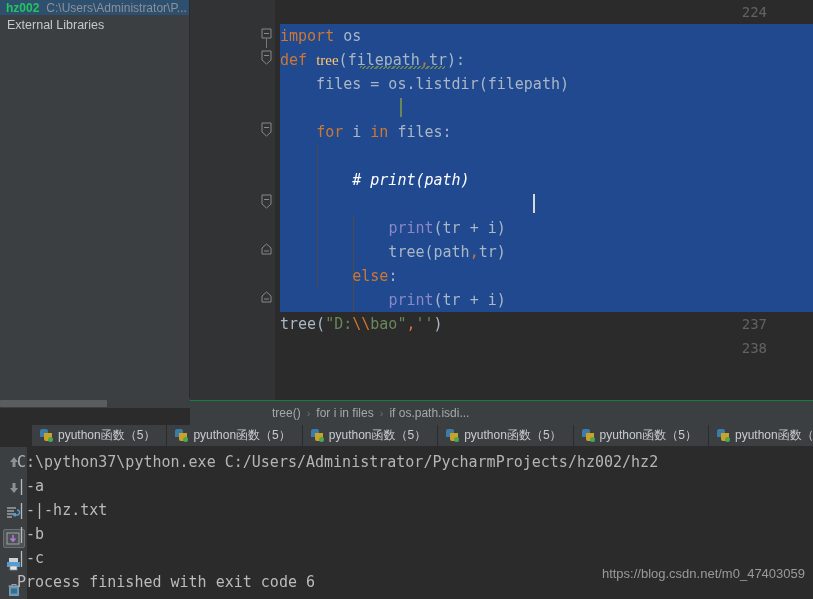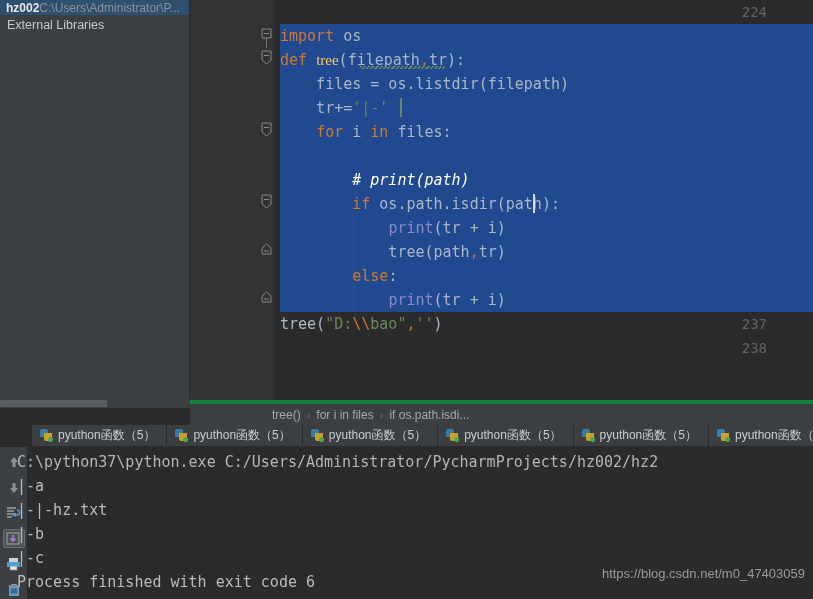--- a/index.html
+++ b/index.html
@@ -15,22 +15,22 @@
   .project-panel {
     position: absolute; left: 0; top: 0; width: 190px; height: 408px;
     background: #3c3f41; border-right: 1px solid #2b2b2b;
   }
   .proj-row {
     height: 15px; display: flex; align-items: center;
     padding-left: 6px; font-size: 12px; color: #bbbbbb;
     white-space: nowrap; overflow: hidden;
   }
   .proj-row.selected { background: #2f4f6f; color: #d8d8d8; }
-  .proj-row .pname { font-weight: bold; color: #e5e5e5; }
-  .proj-row .ppath { color: #8a9199; font-weight: normal; }
+  .proj-row .pname { font-weight: bold; color: #22c55e; }
+  .proj-row .ppath { color: #8a9199; margin-left: 7px; font-weight: normal; }
   .proj-row.lib { height: 20px; font-size: 12.5px; color: #c4c9ce; padding-left: 7px; }
 
   .proj-scroll-h {
     position: absolute; left: 0; bottom: 0; width: 190px; height: 10px;
     background: #3c3f41;
   }
   .proj-scroll-h .thumb {
     position: absolute; left: 0; top: 2px; width: 107px; height: 7px;
     background: #5a5d5f; border-radius: 1px;
   }
@@ -87,21 +87,21 @@
   .squiggle {
     position: absolute; height: 3px;
     background: repeating-linear-gradient(135deg, #6a8759 0 1.5px, transparent 1.5px 3px);
   }
 
   
   .breadcrumb-bar {
     position: absolute; left: 190px; top: 400px; width: 623px; height: 25px;
     background: #3c3f41; display: flex; align-items: center;
     padding-left: 82px; gap: 6px;
-    font-size: 12px; color: #a3a8ad; border-top: 4px solid #15803d;
+    font-size: 12px; color: #a3a8ad; border-top: 1px solid #15803d;
   }
   .breadcrumb-bar .sep { color: #6d7276; font-size: 11px; }
   .bc-seg { white-space: nowrap; }
 
   
   .tabbar {
     position: absolute; left: 0; top: 425px; width: 813px; height: 22px;
     background: #3c3f41; display: flex; align-items: stretch;
     border-bottom: 1px solid #2b2b2b;
     margin-left: 32px;
@@ -243,28 +243,26 @@
       <div class="indent-guide" style="left:73px; top:216px; height:96px;"></div>
 
       <div class="cline" style="top:0px"></div>
 
       <div class="cline" style="top:24px"><span class="kw">import</span> <span class="plain">os</span></div>
 
       <div class="cline" style="top:48px"><span class="kw">def</span> <span class="fn">tree</span><span class="plain">(filepath</span><span class="comma">,</span><span class="plain">tr):</span></div>
 
       <div class="cline" style="top:72px"><span class="plain">    files = os.listdir(filepath)</span></div>
 
-      <div class="cline" style="top:96px"><span class="plain">    tr+=</span><span class="str">'|-'</span></div>
 
       <div class="cline" style="top:120px"><span class="plain">    </span><span class="kw">for</span><span class="plain"> i </span><span class="kw">in</span><span class="plain"> files:</span></div>
 
 
       <div class="cline" style="top:168px"><span class="cmt">        # print(path)</span></div>
 
-      <div class="cline" style="top:192px"><span class="plain">        </span><span class="kw">if</span><span class="plain"> os.path.isdir(path):</span></div>
 
       <div class="cline" style="top:216px"><span class="plain">            </span><span class="bi">print</span><span class="plain">(tr + i)</span></div>
 
       <div class="cline" style="top:240px"><span class="plain">            tree(path</span><span class="comma">,</span><span class="plain">tr)</span></div>
 
       <div class="cline" style="top:264px"><span class="plain">        </span><span class="kw">else</span><span class="plain">:</span></div>
 
       <div class="cline" style="top:288px"><span class="plain">            </span><span class="bi">print</span><span class="plain">(tr + i)</span></div>
 
       <div class="cline" style="top:312px"><span class="plain">tree(</span><span class="str">"D:</span><span class="esc">\\</span><span class="str">bao"</span><span class="comma">,</span><span class="str">''</span><span class="plain">)</span></div>

